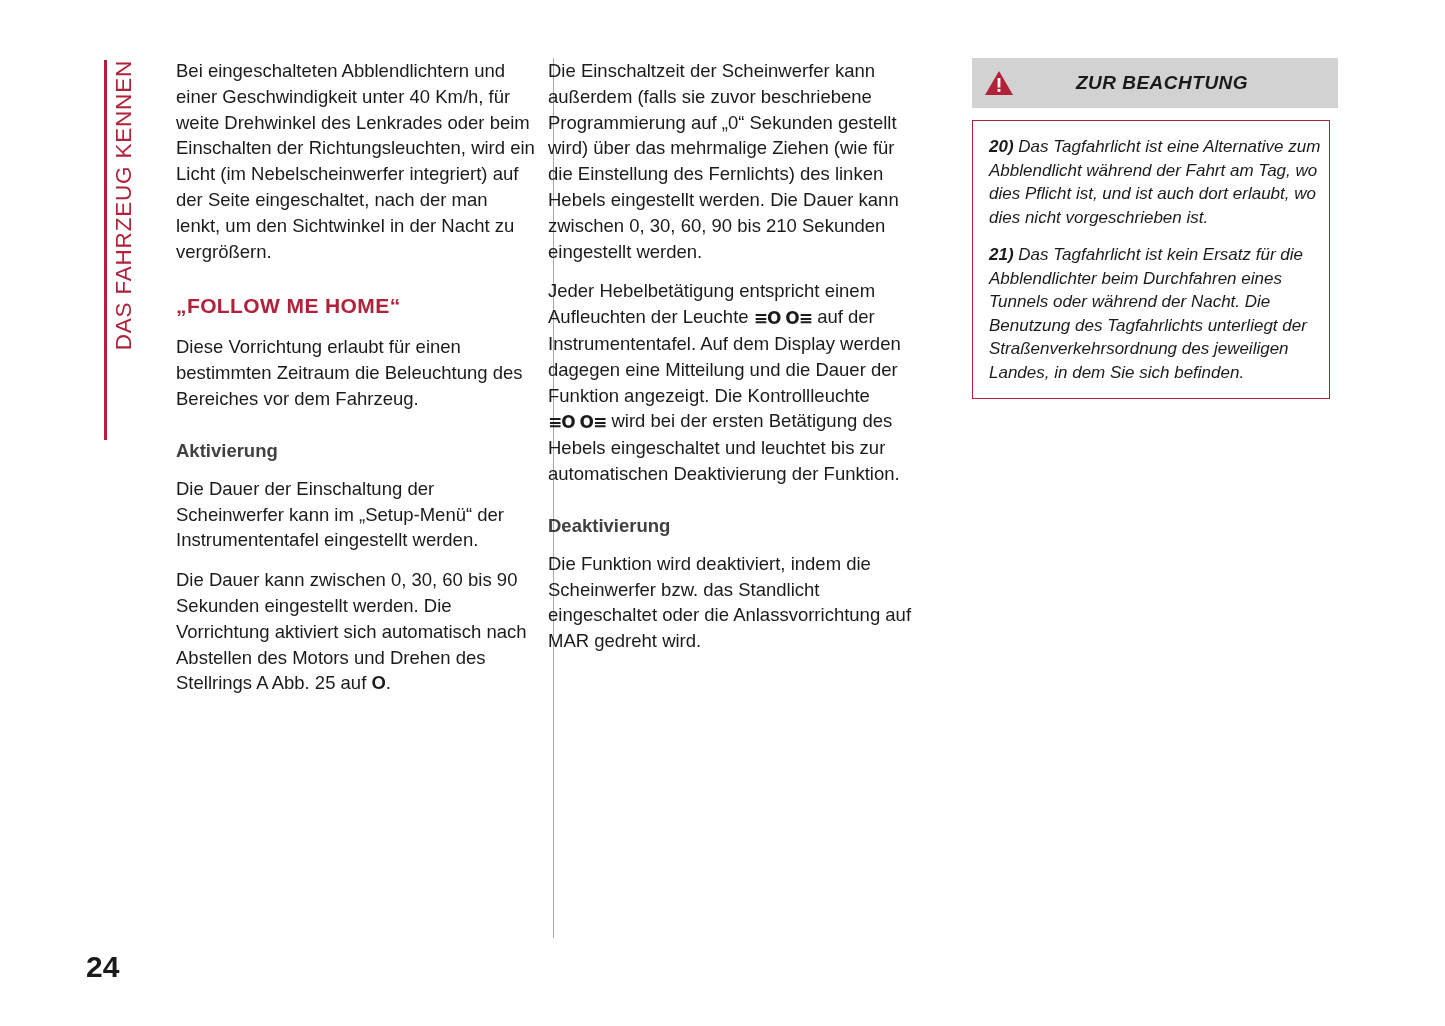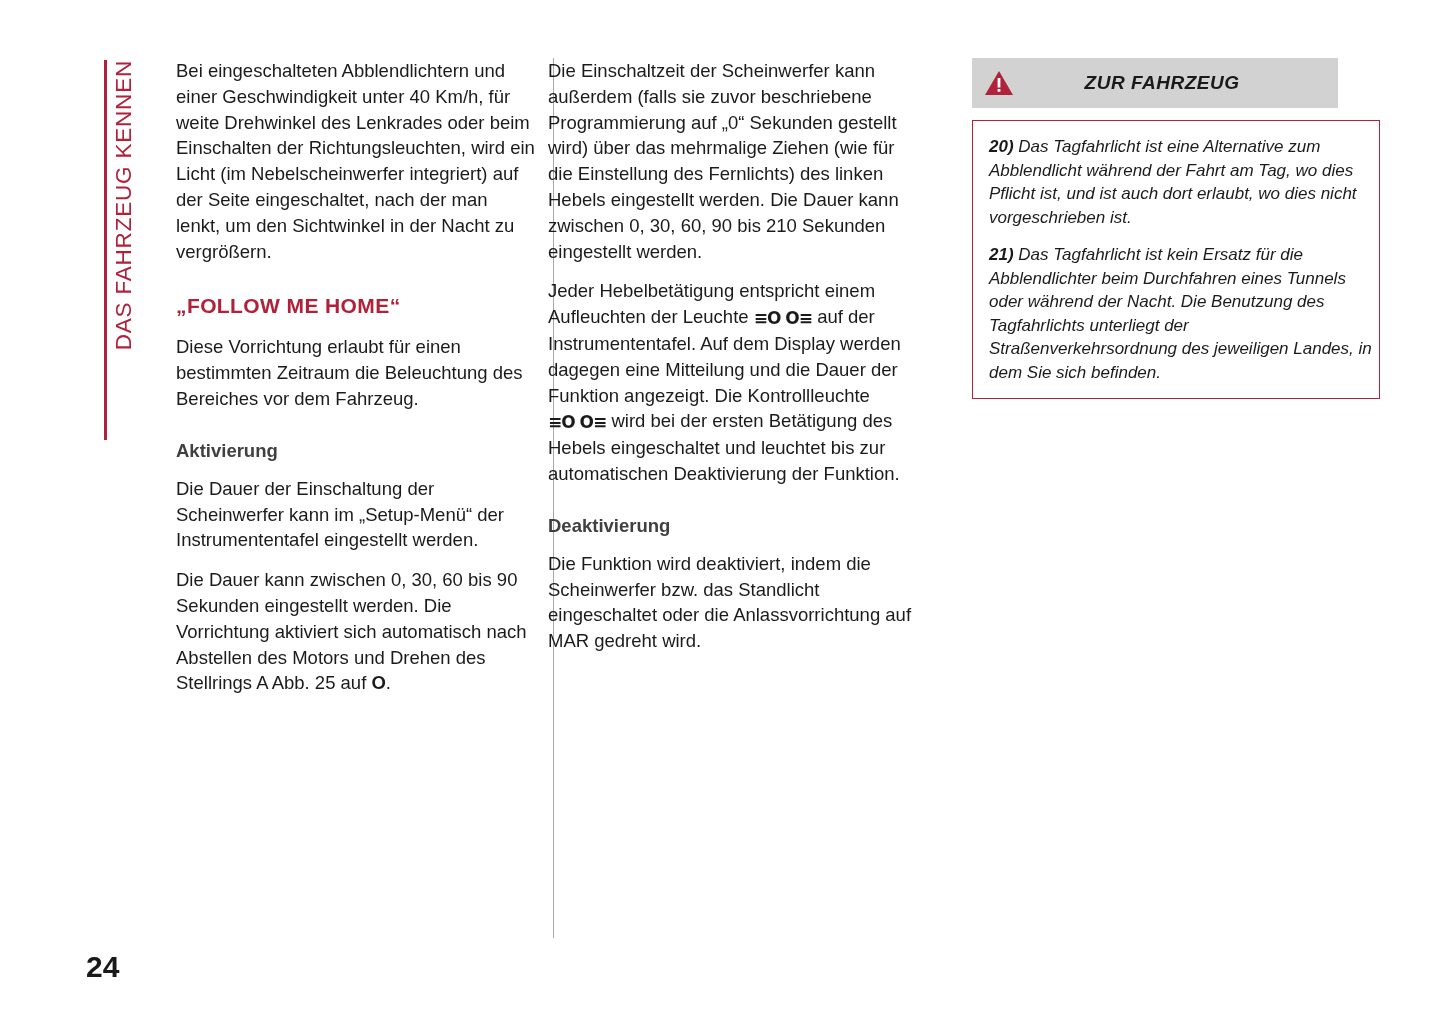--- a/index.html
+++ b/index.html
@@ -119,21 +119,21 @@
     font-style: italic;
     font-weight: bold;
     font-size: 19px;
     letter-spacing: 0.5px;
     color: #1a1a1a;
     padding-right: 40px;
   }
   .warn-body {
     border: 1px solid #b0213a;
     border-top: none;
-    width: 408px;
+    width: 358px;
     padding: 14px 0 14px 16px;
     margin-top: 12px;
     border-top: 1px solid #b0213a;
   }
   .warn-note {
     font-style: italic;
     font-size: 17px;
     line-height: 23.5px;
     margin: 0 0 14px 0;
     color: #1b1b1b;
@@ -185,21 +185,21 @@
 
 <div class="col col-3">
   <div class="warn-header">
     <span class="warn-icon">
       <svg width="30" height="28" viewBox="0 0 30 28" aria-hidden="true">
         <polygon points="15,2 29,26 1,26" fill="#b0213a"></polygon>
         <rect x="13.6" y="9" width="2.8" height="9.5" fill="#ffffff"></rect>
         <rect x="13.6" y="20" width="2.8" height="2.8" fill="#ffffff"></rect>
       </svg>
     </span>
-    <span class="warn-title">ZUR FAHRZEUG</span>
+    <span class="warn-title">ZUR BEACHTUNG</span>
   </div>
   <div class="warn-body">
     <p class="warn-note"><span class="num">20)</span><span> Das Tagfahrlicht ist eine Alternative zum Abblendlicht während der Fahrt am Tag, wo dies Pflicht ist, und ist auch dort erlaubt, wo dies nicht vorgeschrieben ist.</span></p>
     <p class="warn-note"><span class="num">21)</span><span> Das Tagfahrlicht ist kein Ersatz für die Abblendlichter beim Durchfahren eines Tunnels oder während der Nacht. Die Benutzung des Tagfahrlichts unterliegt der Straßenverkehrsordnung des jeweiligen Landes, in dem Sie sich befinden.</span></p>
   </div>
 </div>
 
 <div class="page-num">24</div>
 
 </body></html>

